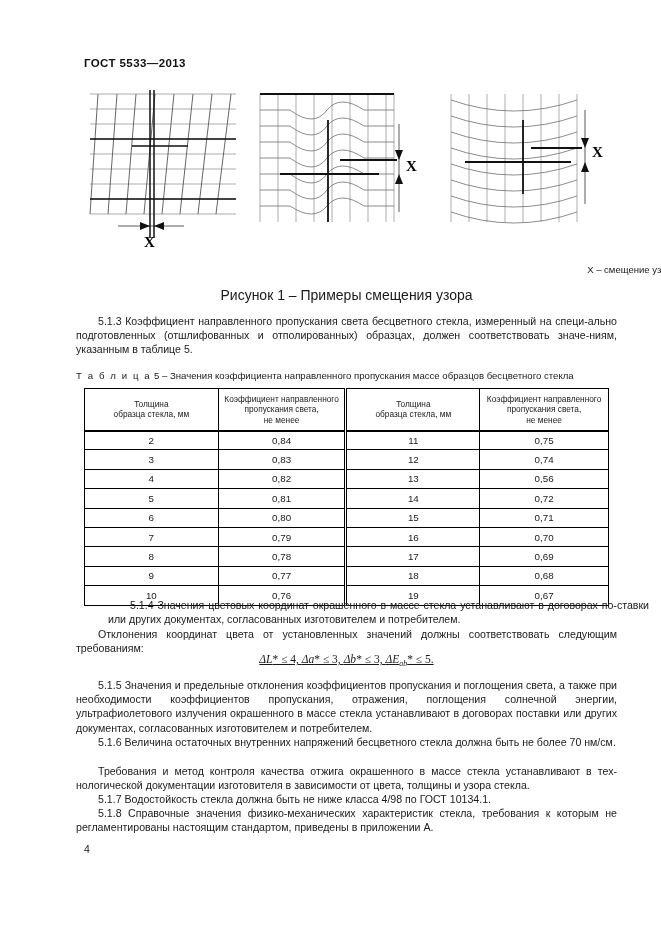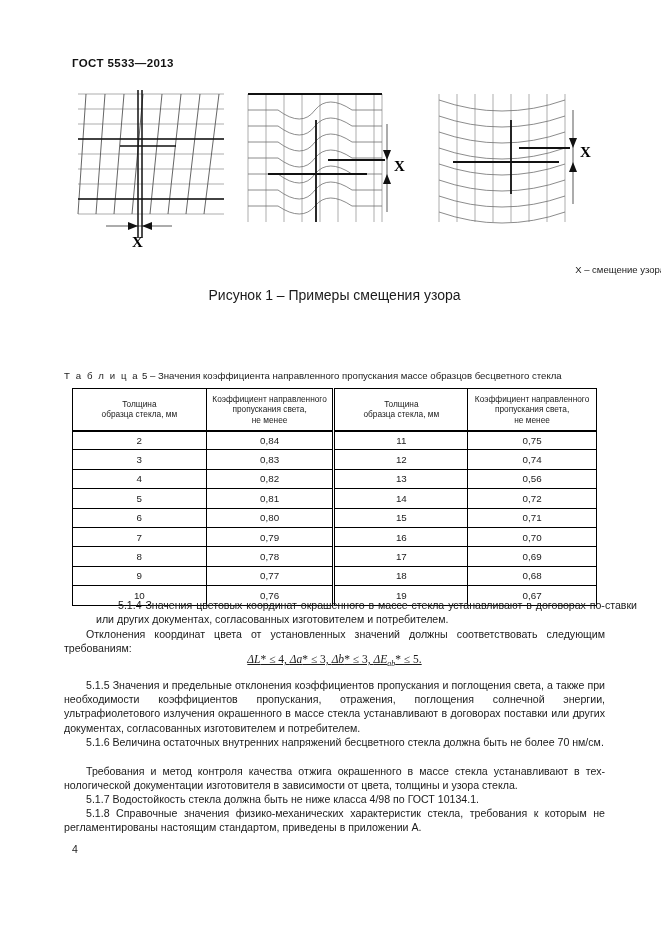--- a/index.html
+++ b/index.html
@@ -8,21 +8,21 @@
     width: 661px;
     height: 936px;
     background: #ffffff;
     font-family: "Liberation Sans", sans-serif;
     color: #1a1a1a;
     position: relative;
     overflow: hidden;
   }
   .page {
     position: absolute;
-    left: 4px; top: 0;
+    left: 16px; top: 0;
     width: 587px; height: 936px;
     padding: 16px;
   }
   .header {
     position: absolute;
     left: 68px; top: 57px;
     font-size: 11.5px;
     font-weight: bold;
     letter-spacing: 0.4px;
     color: #111;
@@ -260,20 +260,21 @@
         <polygon points="146,80 142,90 150,90" fill="#111"></polygon>
       </svg>
       <div class="fig-label" style="left:153px; top:62px;">X</div>
     </div>
 
   </div>
 
   <div class="cap-x">X – смещение узора</div>
   <div class="cap-fig">Рисунок 1 – Примеры смещения узора</div>
 
+  <div class="para indent" style="top:314px;">5.1.3 Коэффициент направленного пропускания света бесцветного стекла, измеренный на специ-ально подготовленных (отшлифованных и отполированных) образцах, должен соответствовать значе-ниям, указанным в таблице 5.</div>
 
   <div class="tbl-cap">
     <span class="sp">Т а б л и ц а</span>
     <span>5</span>
     <span>– Значения коэффициента направленного пропускания массе образцов бесцветного стекла</span>
   </div>
 
   <table class="t5">
     <thead>
       <tr>

